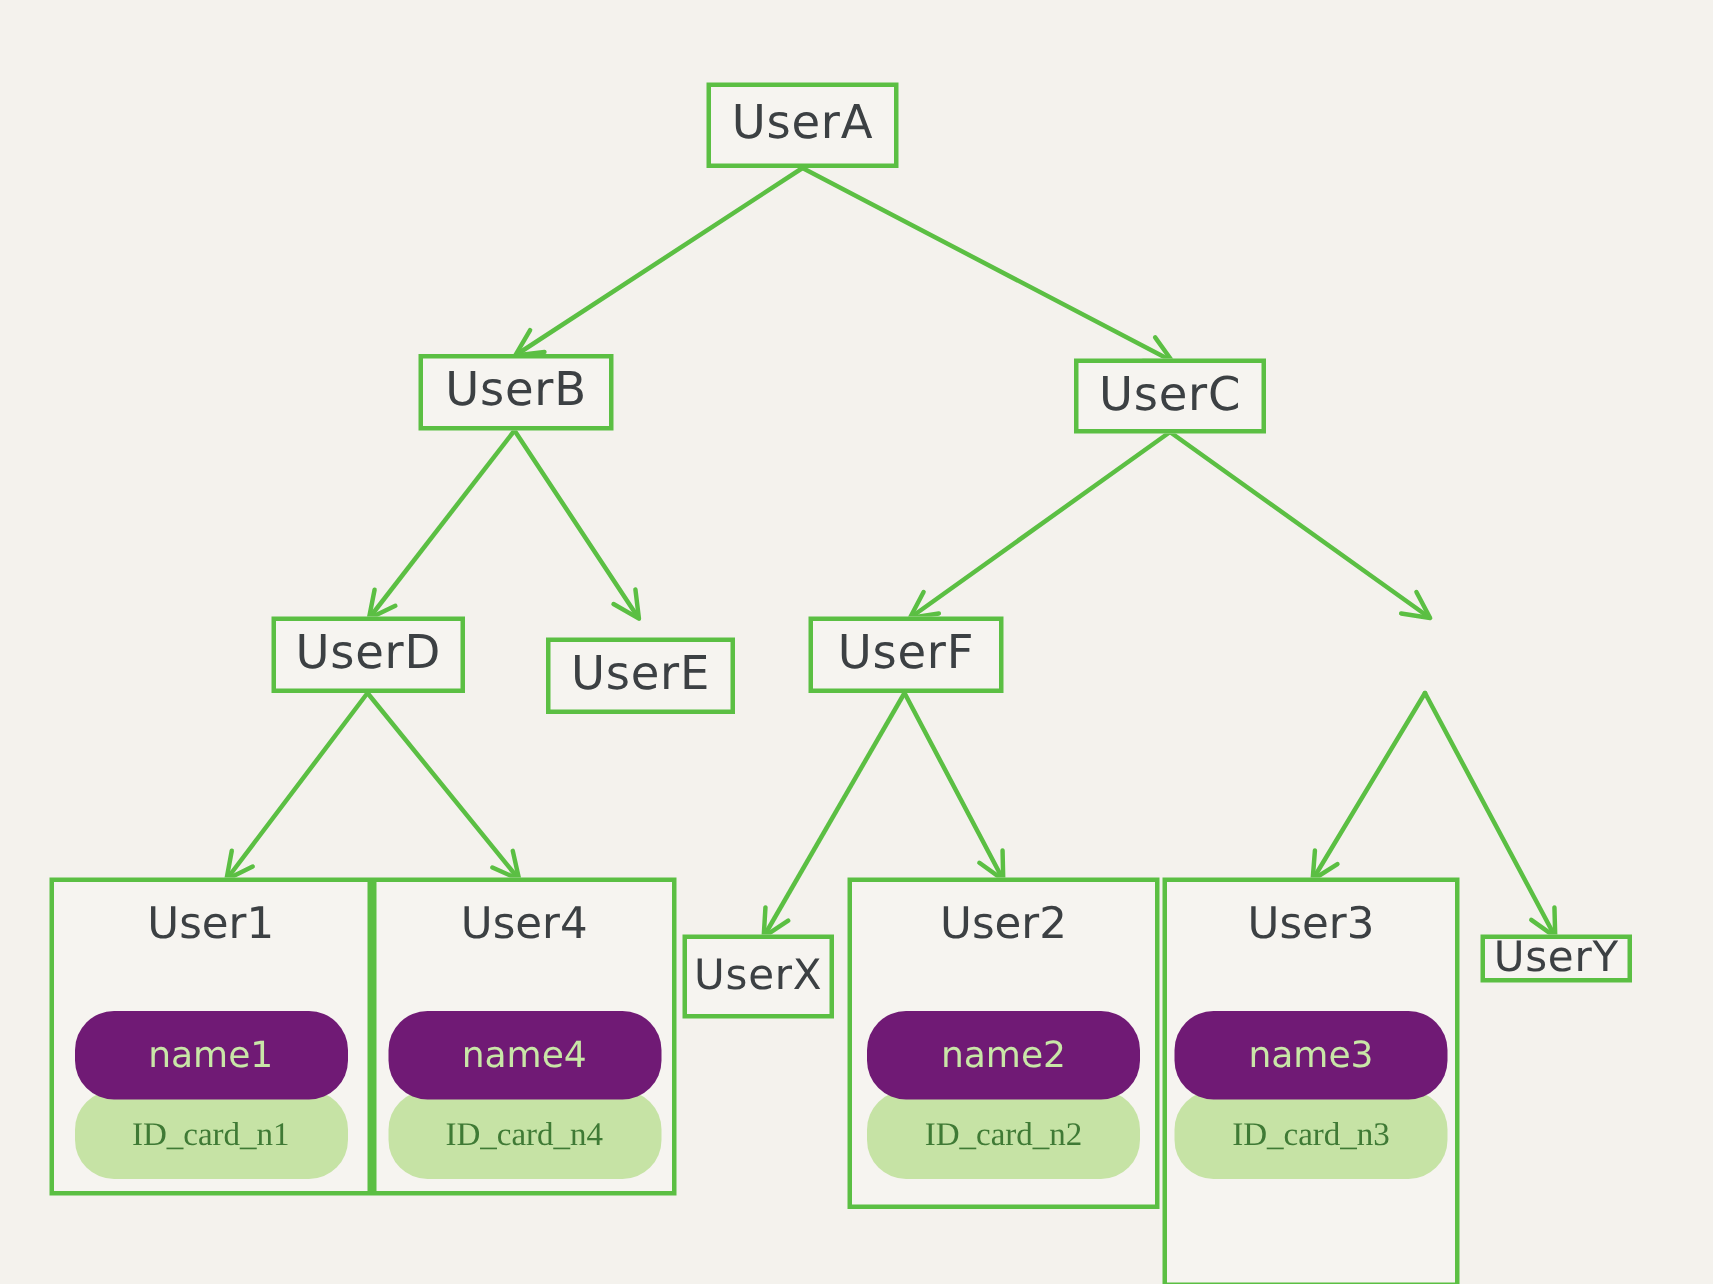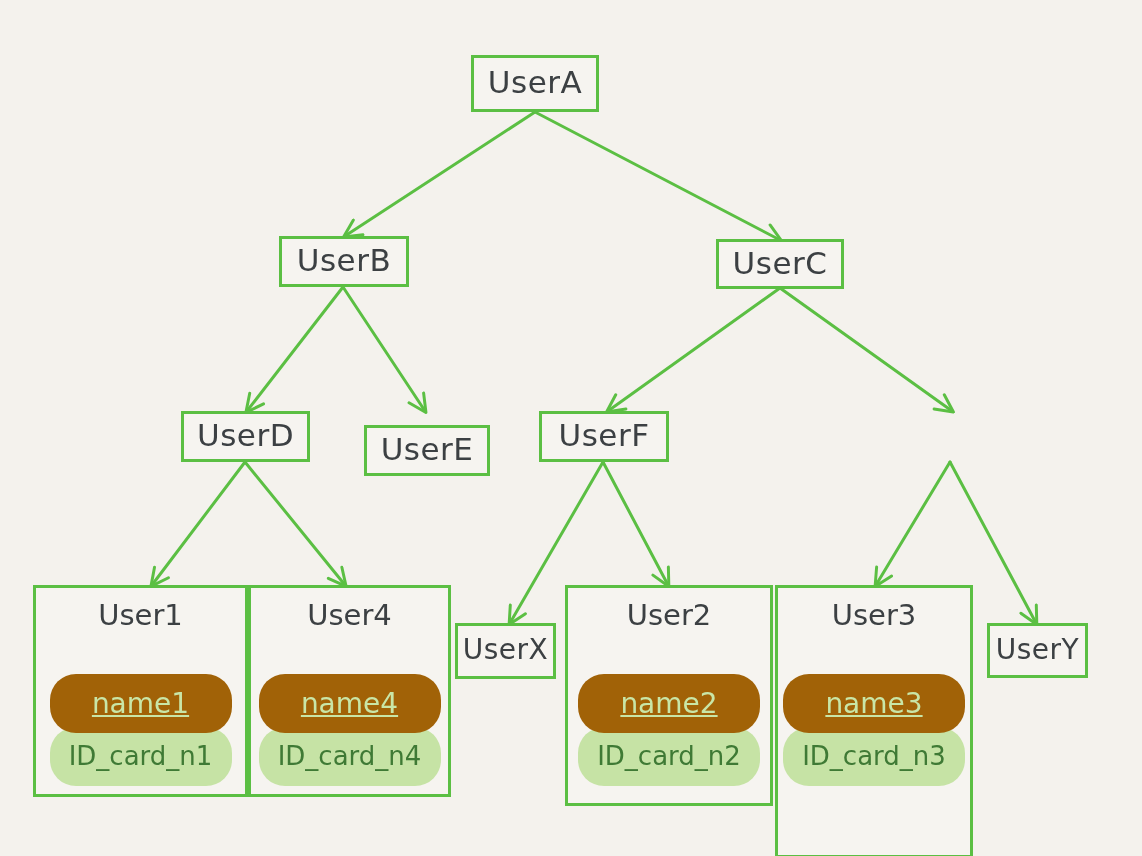--- a/index.html
+++ b/index.html
@@ -74,36 +74,36 @@
   .pill {
     box-sizing: border-box;
     height: 59px;
     display: flex;
     align-items: center;
     justify-content: center;
     font-family: "DejaVu Sans", sans-serif;
     white-space: nowrap;
   }
   .pill-name {
-    background: #a16207;
+    background: #701a75;
     color: #C9E6A7;
     border-radius: 26px;
-    font-size: 28px;
+    font-size: 24px;
     margin-bottom: -6px;
     z-index: 2;
     position: relative;
-    text-decoration: underline;
   }
   .pill-id {
     background: #C6E3A5;
     color: #3F7A35;
     border-radius: 26px;
-    font-size: 26px;
+    font-size: 22px;
     z-index: 1;
     position: relative;
+    font-family: Liberation Serif, serif;
   }
 </style>
 </head>
 <body>
 
 <div id="canvas">
 
   <svg id="edge-layer" viewBox="0 0 1142 856" width="1142" height="856">
     <defs>
       <marker id="arrow" viewBox="0 0 12 12" refX="10" refY="6" markerWidth="7" markerHeight="7" orient="auto-start-reverse">
@@ -149,21 +149,21 @@
   <div class="node" style="left:364px; top:411px; width:126px; height:51px;margin-top:14px;">
     <span class="node-label">UserE</span>
   </div>
   <div class="node" style="left:539px; top:411px; width:130px; height:51px;">
     <span class="node-label">UserF</span>
   </div>
 
   <div class="node" style="left:455px; top:623px; width:101px; height:56px; font-size:28px;">
     <span class="node-label">UserX</span>
   </div>
-  <div class="node" style="left:987px; top:623px; width:101px; height:55px; font-size:28px;">
+  <div class="node" style="left:987px; top:623px; width:101px; height:32px; font-size:28px;">
     <span class="node-label">UserY</span>
   </div>
 
   <div class="record" style="left:33px; top:585px; width:215px; height:212px;">
     <div class="record-title">User1</div>
     <div class="pill-stack">
       <div class="pill pill-name">name1</div>
       <div class="pill pill-id">ID_card_n1</div>
     </div>
   </div>

